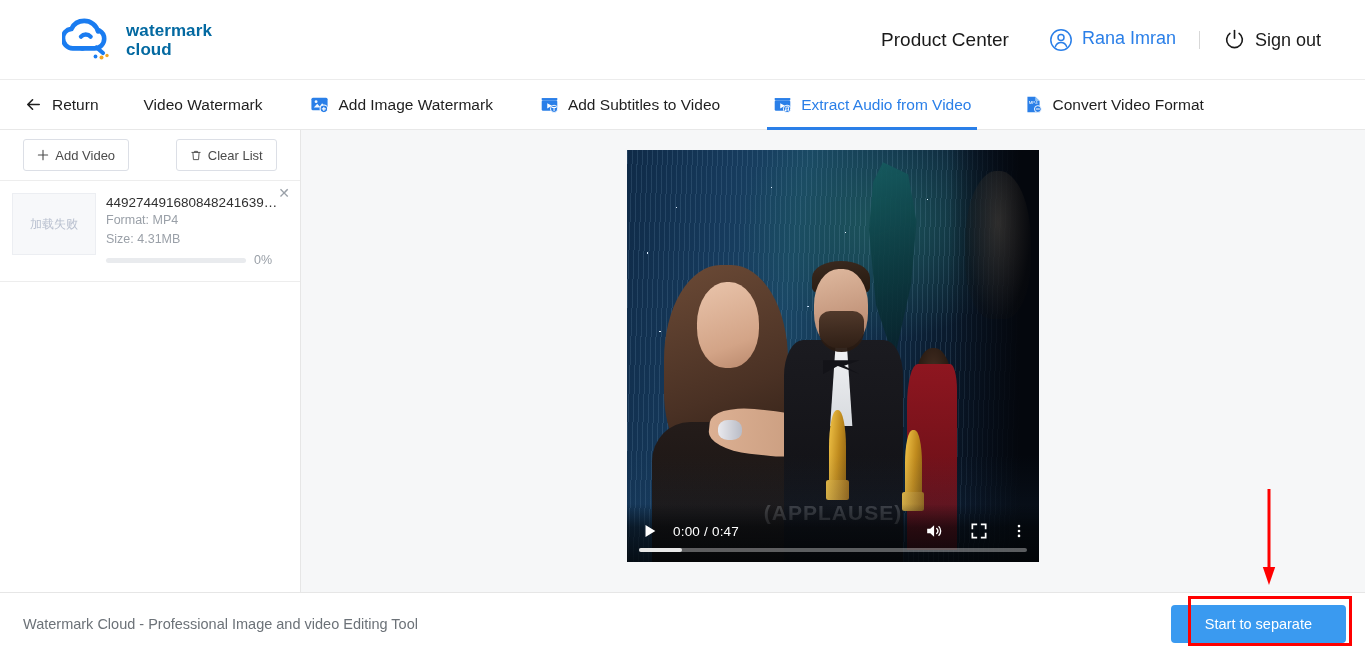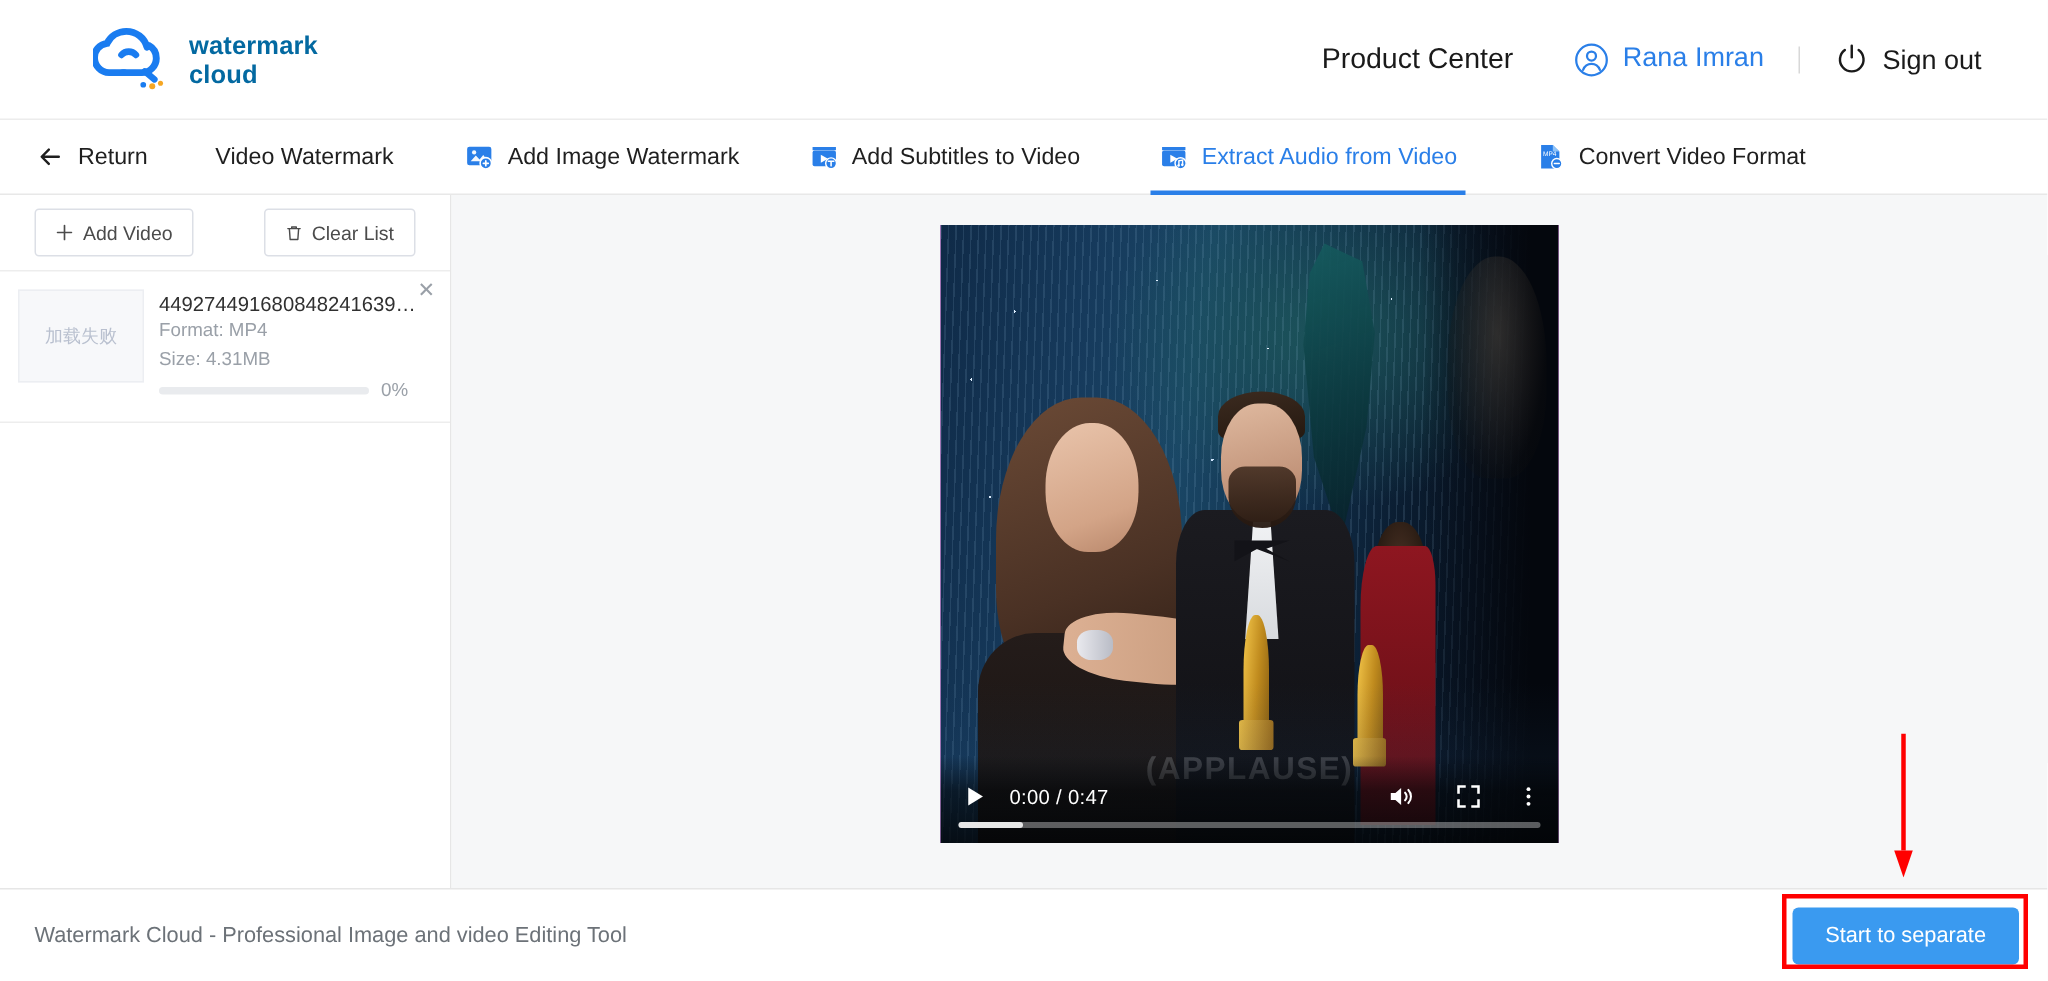--- a/index.html
+++ b/index.html
@@ -277,21 +277,21 @@
   
   .footer {
     height: 62px; flex: 0 0 62px;
     background: #ffffff; border-top: 1px solid #e6e6e6;
     display: flex; align-items: center; position: relative;
   }
   .footer-text { margin-left: 23px; font-size: 14.5px; color: #6c7278; }
   .primary-btn {
     position: absolute; right: 19px; top: 50%; transform: translateY(-50%);
     background: #3a9af0; color: #fff; border: none; border-radius: 4px;
-    height: 38px; padding: 0 22px; font-size: 14.5px; cursor: pointer;
+    height: 38px; padding: 0 34px; font-size: 14.5px; cursor: pointer;
     font-family: "Liberation Sans", sans-serif; white-space: nowrap;
   }
 </style>
 </head>
 <body>
 
 <div class="app">
 
   <div class="header">
     <div class="logo-wrap">

